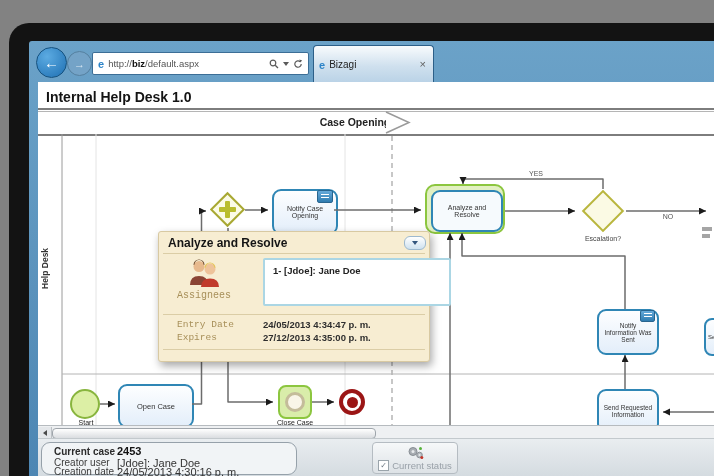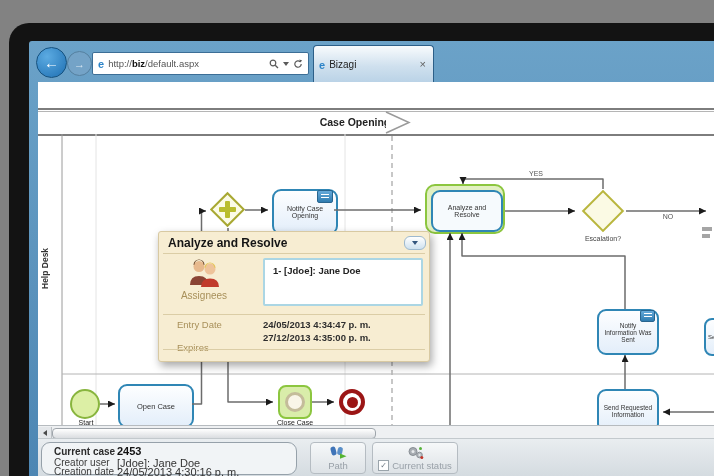--- a/index.html
+++ b/index.html
@@ -39,22 +39,22 @@
   .msg-icon{background:linear-gradient(#66aada,#2f7cb0);border:1px solid #28658f;border-radius:2px;display:flex;align-items:center;justify-content:center;}
   .msg-lines{width:8px;height:6px;background:repeating-linear-gradient(#fff 0 1.4px,transparent 1.4px 3px);}
   .tinylbl{font-size:7px;color:#222;text-align:center;}
 
   
   #popup{left:158px;top:231px;width:270px;height:129px;background:#f7edd2;border:1px solid #d8c9a2;border-radius:3px;box-shadow:2px 4px 9px rgba(0,0,0,.35);}
   #popup .sep{position:absolute;left:4px;width:262px;height:1px;background:#dbcda6;}
   #popup-title{left:9px;top:4px;font-size:12px;font-weight:bold;color:#151515;}
   #popup-collapse{left:245px;top:4px;width:20px;height:12px;border:1px solid #9db9cf;border-radius:6px;background:linear-gradient(#fff,#cfe2f0);display:flex;align-items:center;justify-content:center;}
   #popup-collapse .caret-down{border-top-color:#33567e;}
-  .popup-lbl{color:#a8905a;}
-  #assignee-box{left:104px;top:26px;width:160px;height:48px;background:#fff;border:2px solid #abd6e4;border-radius:2px;font-size:9.5px;font-weight:bold;color:#222;padding:5px 0 0 8px;box-sizing:border-box;}
+  .popup-lbl{color:#a8905a;font-family:Liberation Mono, monospace;}
+  #assignee-box{left:104px;top:26px;width:188px;height:48px;background:#fff;border:2px solid #abd6e4;border-radius:2px;font-size:9.5px;font-weight:bold;color:#222;padding:5px 0 0 8px;box-sizing:border-box;}
   .popup-row-lbl{font-size:9.5px;}
   .popup-row-val{font-size:9.5px;font-weight:bold;color:#2e2e2e;}
 
   
   #hscroll{left:38px;top:425px;width:676px;height:13px;background:#eef0f2;border-top:1px solid #b6bbbf;}
   #hscroll-left{left:0;top:1px;width:13px;height:12px;background:#e4e7ea;border-right:1px solid #bcc1c5;display:flex;align-items:center;justify-content:center;}
   .tri-left{width:0;height:0;border-top:3px solid transparent;border-bottom:3px solid transparent;border-right:4px solid #4a4a4a;}
   #hscroll-thumb{left:14px;top:2px;width:322px;height:9px;background:linear-gradient(#fff,#dadde0);border:1px solid #9fa5ab;border-radius:4px;}
   #statusbar{left:38px;top:438px;width:708px;height:38px;background:linear-gradient(#e9edf0,#d4dbe0);border-top:1px solid #c3c9cd;}
   #case-info{left:3px;top:3px;width:254px;height:31px;background:#f1f4f6;border:1px solid #96a1aa;border-radius:9px;}
@@ -93,20 +93,21 @@
         </svg>
     </span>
   </div>
   <div class="abs" id="tab">
     <span class="e-icon">e</span>
     <span>Bizagi</span>
     <span id="tab-close">×</span>
   </div>
 
   <div class="abs" id="viewport"></div>
+  <div class="abs" id="page-title">Internal Help Desk 1.0</div>
   <div class="abs" id="rule1"></div>
   <div class="abs" id="band"></div>
   <div class="abs" id="milestone-label">Case Opening</div>
   <div class="abs" id="pool-label">Help Desk</div>
 
   <svg class="abs layer" width="714" height="476">
     <line x1="62" y1="134" x2="62" y2="425" stroke="#9a9a9a" stroke-width="1"></line>
     <line x1="96" y1="134" x2="96" y2="425" stroke="#e4e4e4" stroke-width="1"></line>
     <line x1="345" y1="134" x2="345" y2="425" stroke="#e4e4e4" stroke-width="1"></line>
     <line x1="392" y1="136" x2="392" y2="425" stroke="#a2a2a2" stroke-width="1.2" stroke-dasharray="5 4"></line>
@@ -205,21 +206,21 @@
       <circle cx="23" cy="11" r="5.5" fill="#eec39a"></circle>
       <path d="M17.5,10 a5.5,5.5 0 0 1 11,0 l-1.2,-0.4 a4.3,4.3 0 0 0 -8.6,0 z" fill="#e5c556"></path>
       <path d="M14,29 q0,-8.5 9,-8.5 q9,0 9,8.5 z" fill="#c13b2c"></path>
     </svg>
     <div class="abs popup-lbl" style="left:6px;top:58px;width:78px;text-align:center;font-size:10px;">Assignees</div>
     <div class="abs" id="assignee-box"><span>1- [Jdoe]: Jane Doe</span></div>
 
     <div class="sep" style="top:82px;"></div>
     <div class="abs popup-lbl popup-row-lbl" style="left:18px;top:87px;">Entry Date</div>
     <div class="abs popup-row-val" style="left:104px;top:87px;">24/05/2013 4:34:47 p. m.</div>
-    <div class="abs popup-lbl popup-row-lbl" style="left:18px;top:110px;">Expires</div>
+    <div class="abs popup-lbl popup-row-lbl" style="left:18px;top:100px;">Expires</div>
     <div class="abs popup-row-val" style="left:104px;top:100px;">27/12/2013 4:35:00 p. m.</div>
     <div class="sep" style="top:117px;"></div>
   </div>
 
   <div class="abs" id="hscroll">
     <div class="abs" id="hscroll-left">
         <span class="tri-left"></span>
       </div>
     <div class="abs" id="hscroll-thumb"></div>
   </div>
@@ -227,28 +228,20 @@
   <div class="abs" id="statusbar">
     <div class="abs" id="case-info">
       <span class="ci-lbl" style="top:3px;font-size:10px;font-weight:bold;color:#2b2b2b;">Current case</span>
       <span class="ci-val" style="top:2px;font-size:11px;font-weight:bold;color:#111;">2453</span>
       <span class="ci-lbl" style="top:14px;">Creator user</span>
       <span class="ci-val" style="top:14px;">[Jdoe]: Jane Doe</span>
       <span class="ci-lbl" style="top:23px;text-align:right;">Creation date</span>
       <span class="ci-val" style="top:23px;">24/05/2013 4:30:16 p. m.</span>
     </div>
 
-    <div class="abs btn" style="left:272px;top:3px;width:54px;height:30px;">
-      <svg width="20" height="13" viewBox="0 0 20 13">
-        <rect x="3" y="0.5" width="5" height="9" rx="2.5" fill="#3f74b8" transform="rotate(-14 5.5 5)"></rect>
-        <rect x="9.5" y="1" width="5" height="8" rx="2.5" fill="#5a8fc8" transform="rotate(12 12 5)"></rect>
-        <path d="M12,7.5 L18.5,10.2 L12,12.8 z" fill="#55b432"></path>
-      </svg>
-      <span>Path</span>
-    </div>
 
     <div class="abs btn" style="left:334px;top:3px;width:84px;height:30px;">
       <svg width="18" height="13" viewBox="0 0 18 13">
         <circle cx="7" cy="5.5" r="4" fill="#a8adb2" stroke="#888e94" stroke-width="1"></circle>
         <circle cx="7" cy="5.5" r="1.5" fill="#e7eaec"></circle>
         <circle cx="13.5" cy="9" r="2.8" fill="#b4b9be" stroke="#8b9096" stroke-width="1"></circle>
         <circle cx="13.5" cy="9" r="1" fill="#e7eaec"></circle>
         <circle cx="14.5" cy="2.5" r="1.5" fill="#57b33a"></circle>
         <circle cx="15.8" cy="11.5" r="1.5" fill="#c2362b"></circle>
       </svg>

